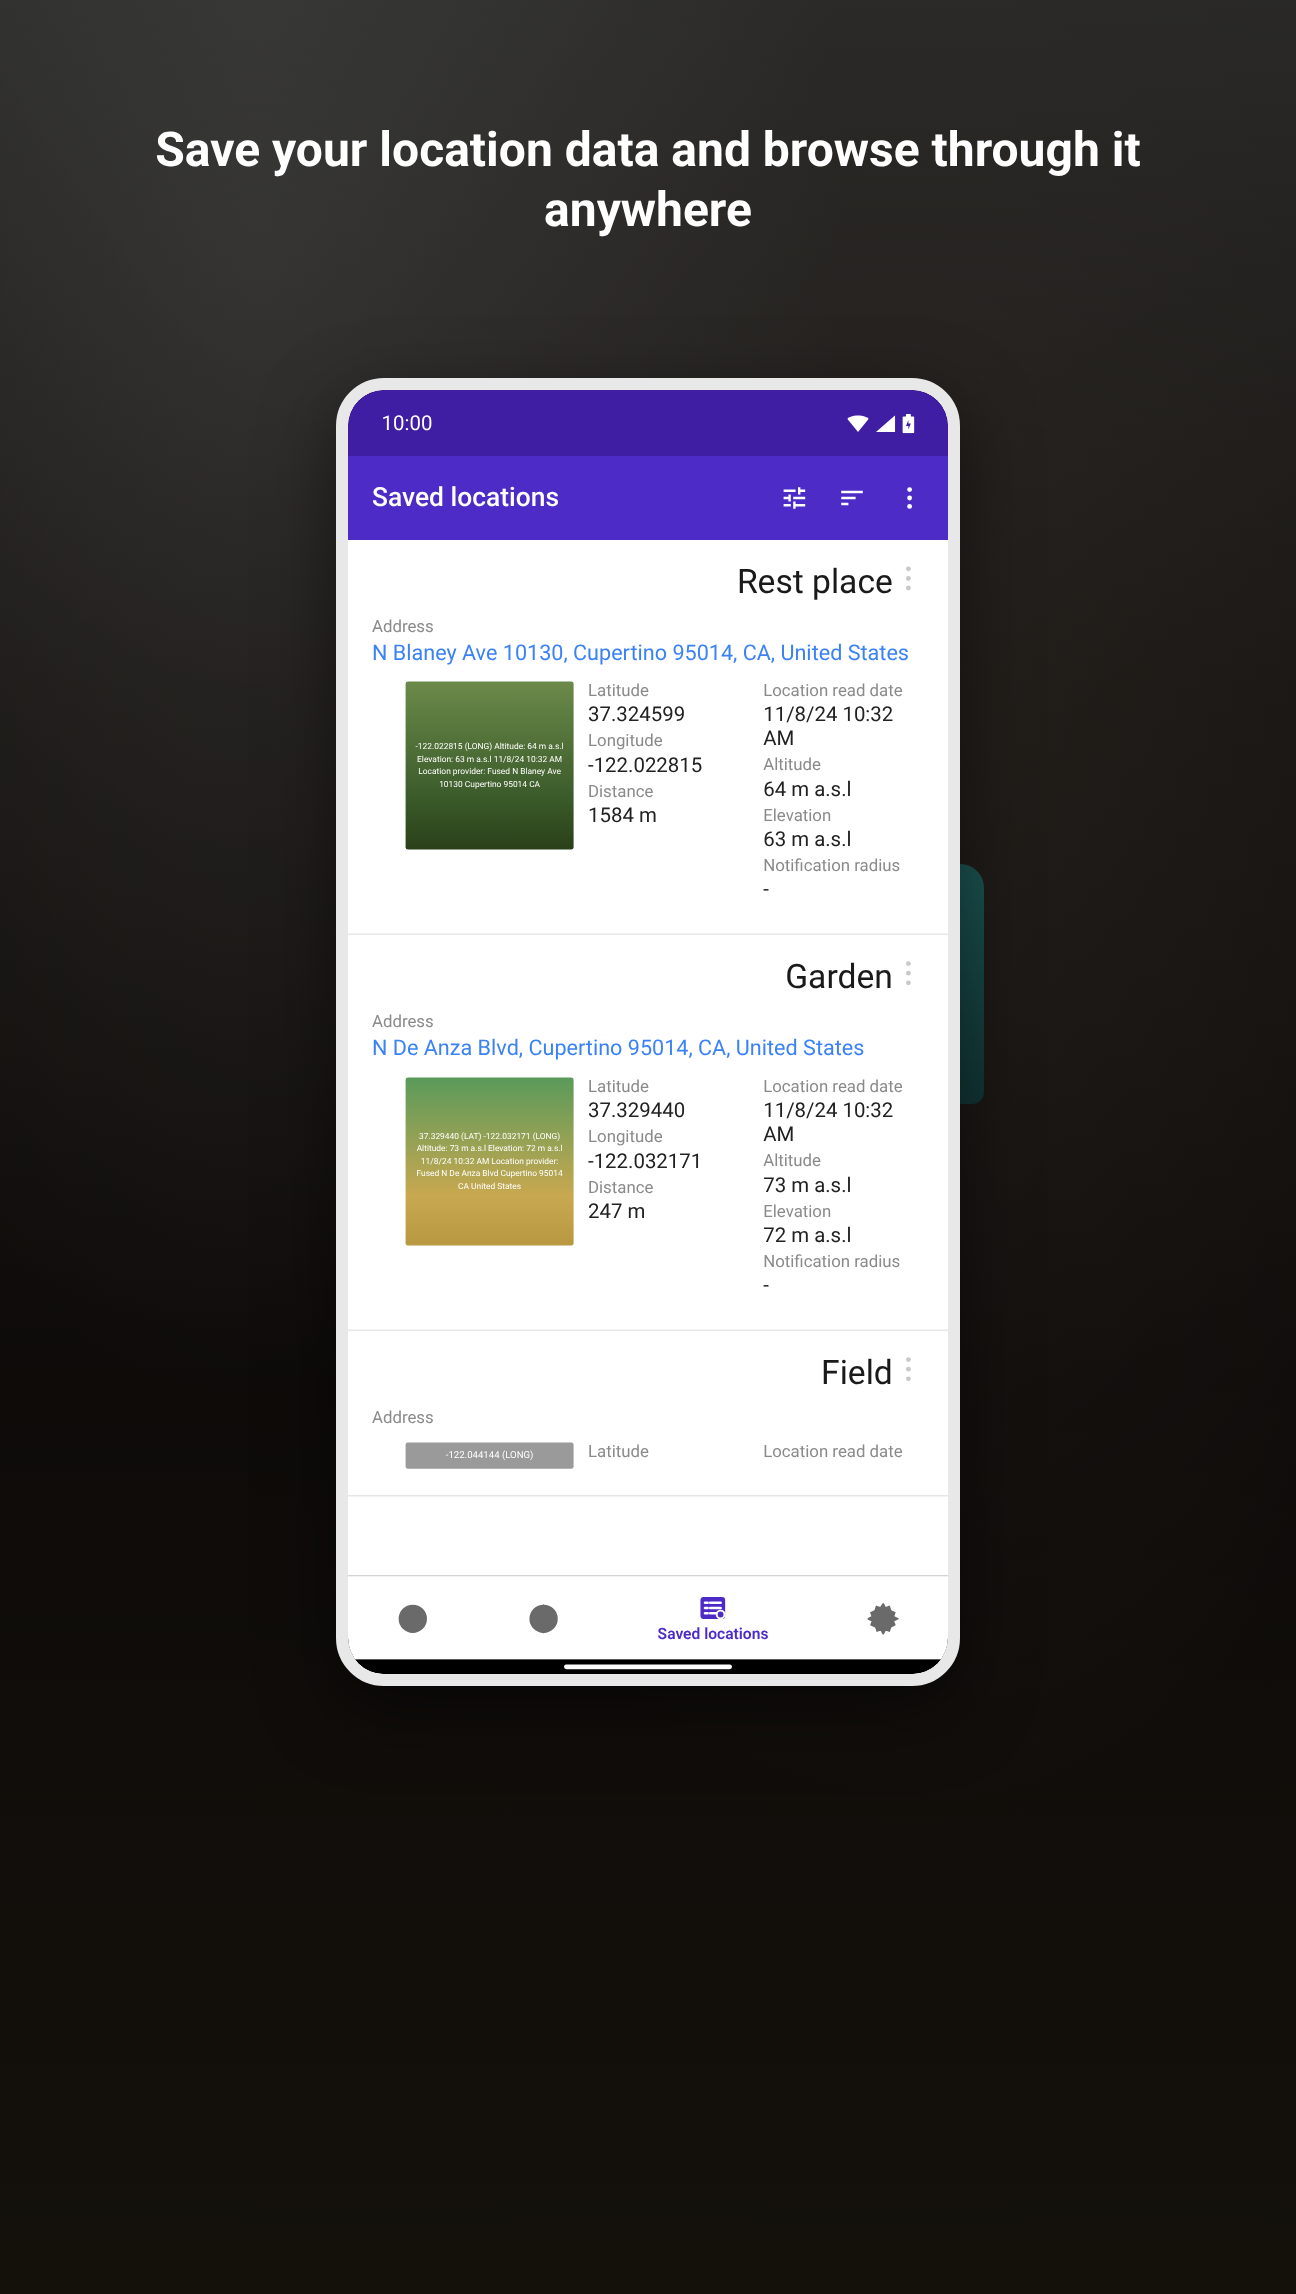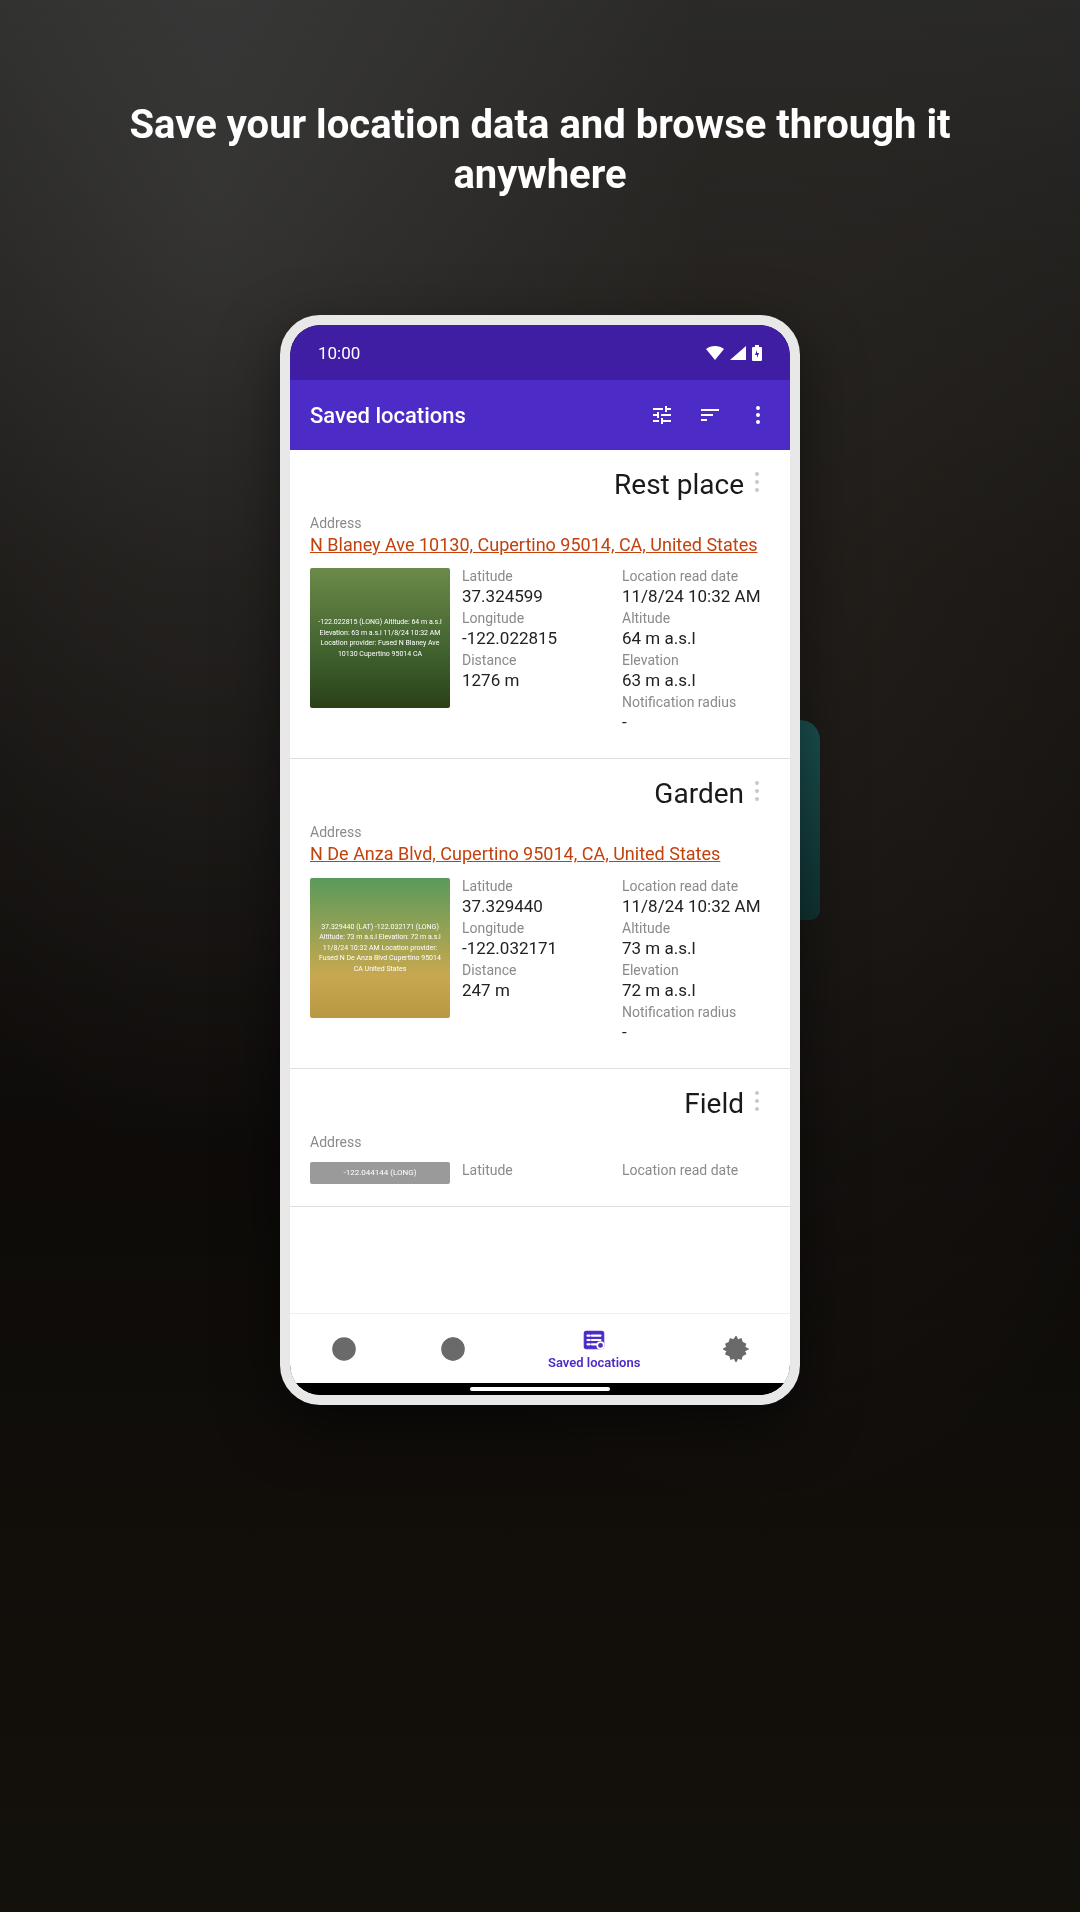--- a/index.html
+++ b/index.html
@@ -101,38 +101,39 @@
 .card {
   padding: 18px 20px 22px;
   border-bottom: 1px solid #e0e0e0;
 }
 .card-header { display: flex; justify-content: flex-end; align-items: flex-start; }
 .card-title { font-size: 28px; font-weight: 400; color: #1a1a1a; margin-bottom: 14px; }
 .card-menu { color: #c8c8c8; padding: 2px 4px; cursor: pointer; }
 .card-menu svg { fill: #c8c8c8; }
 .label-sm { font-size: 14px; color: #8a8a8a; margin-bottom: 2px; }
 .value-md { font-size: 17px; color: #222; margin-bottom: 6px; }
-.value-lg { font-size: 18px; color: #c2410c; line-height: 1.3; text-decoration: underline; }
+.value-lg { font-size: 18px; color: #3b82f6; line-height: 1.3; }
 .addr-block { margin-bottom: 12px; }
 .details-row { display: flex; gap: 12px; }
 .thumb {
   width: 140px;
   height: 140px;
   flex-shrink: 0;
   border-radius: 2px;
   background: linear-gradient(180deg, #6b8a4a 0%, #3a5a2a 70%, #2a4018 100%);
   display: flex;
   flex-direction: column;
   align-items: center;
   justify-content: center;
   font-size: 7px;
   color: #fff;
   text-align: center;
   line-height: 1.5;
   padding: 4px;
+  margin-left: 28px;
 }
 .thumb.garden { background: linear-gradient(180deg, #5a9a5a 0%, #c8a850 70%, #b89840 100%); }
 .thumb.gray { background: #9a9a9a; font-size: 8px; }
 .col { flex: 1; min-width: 0; }
 .col .label-sm { font-size: 14px; }
 .col .value-md { font-size: 17px; margin-bottom: 4px; }
 .bottom-nav {
   height: 70px;
   background: #fff;
   display: flex;
@@ -222,21 +223,21 @@
 Location provider: Fused
 N Blaney Ave 10130
 Cupertino 95014
 CA</div>
         <div class="col">
           <div class="label-sm">Latitude</div>
           <div class="value-md">37.324599</div>
           <div class="label-sm">Longitude</div>
           <div class="value-md">-122.022815</div>
           <div class="label-sm">Distance</div>
-          <div class="value-md">1276 m</div>
+          <div class="value-md">1584 m</div>
         </div>
         <div class="col">
           <div class="label-sm">Location read date</div>
           <div class="value-md">11/8/24 10:32 AM</div>
           <div class="label-sm">Altitude</div>
           <div class="value-md">64 m a.s.l</div>
           <div class="label-sm">Elevation</div>
           <div class="value-md">63 m a.s.l</div>
           <div class="label-sm">Notification radius</div>
           <div class="value-md">-</div>

